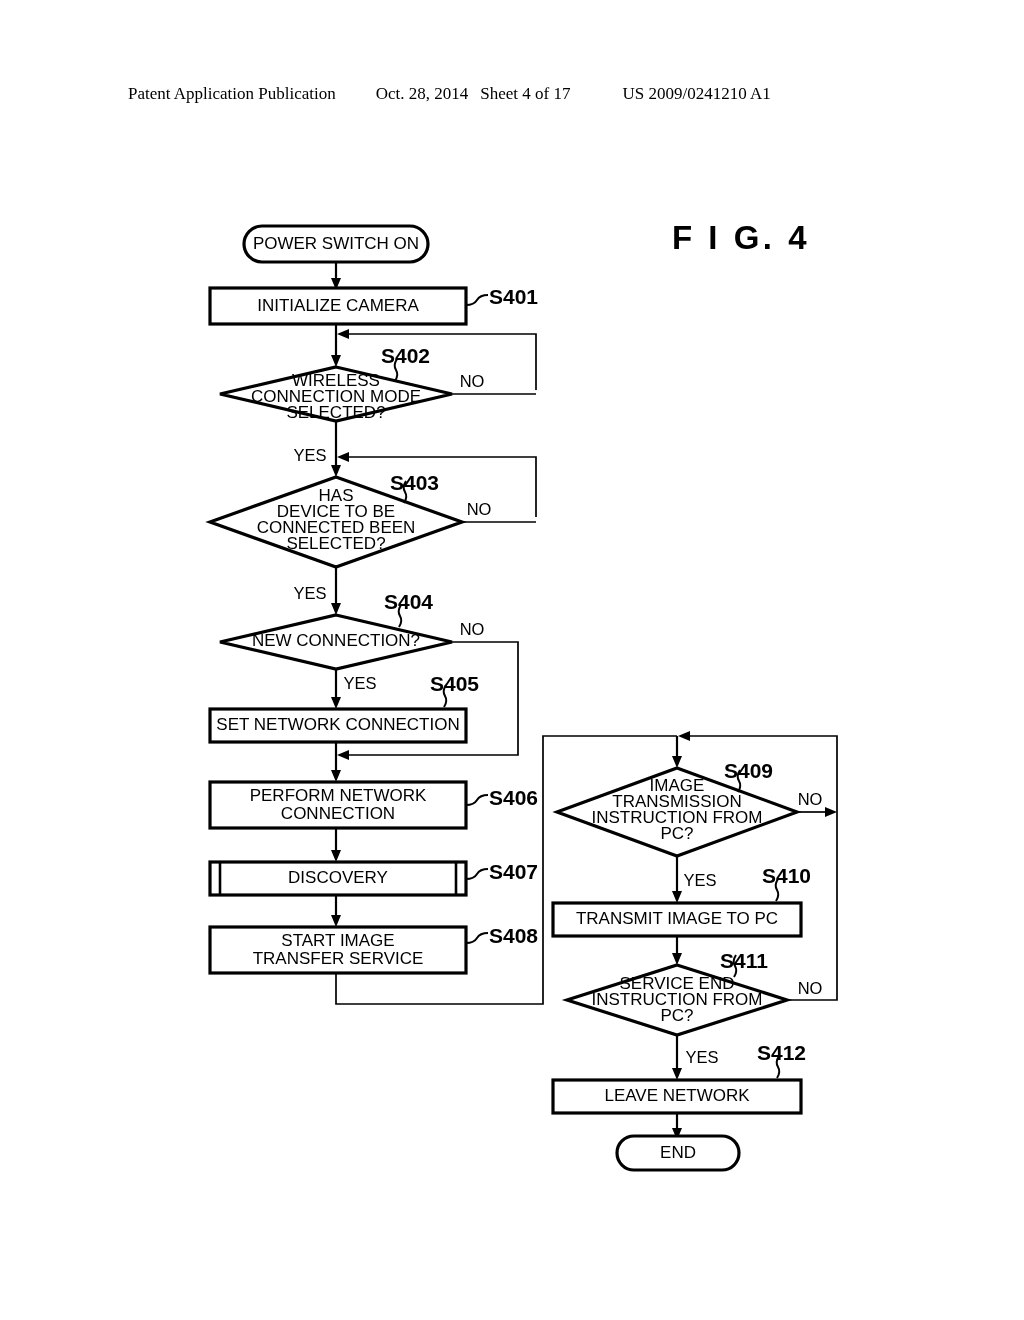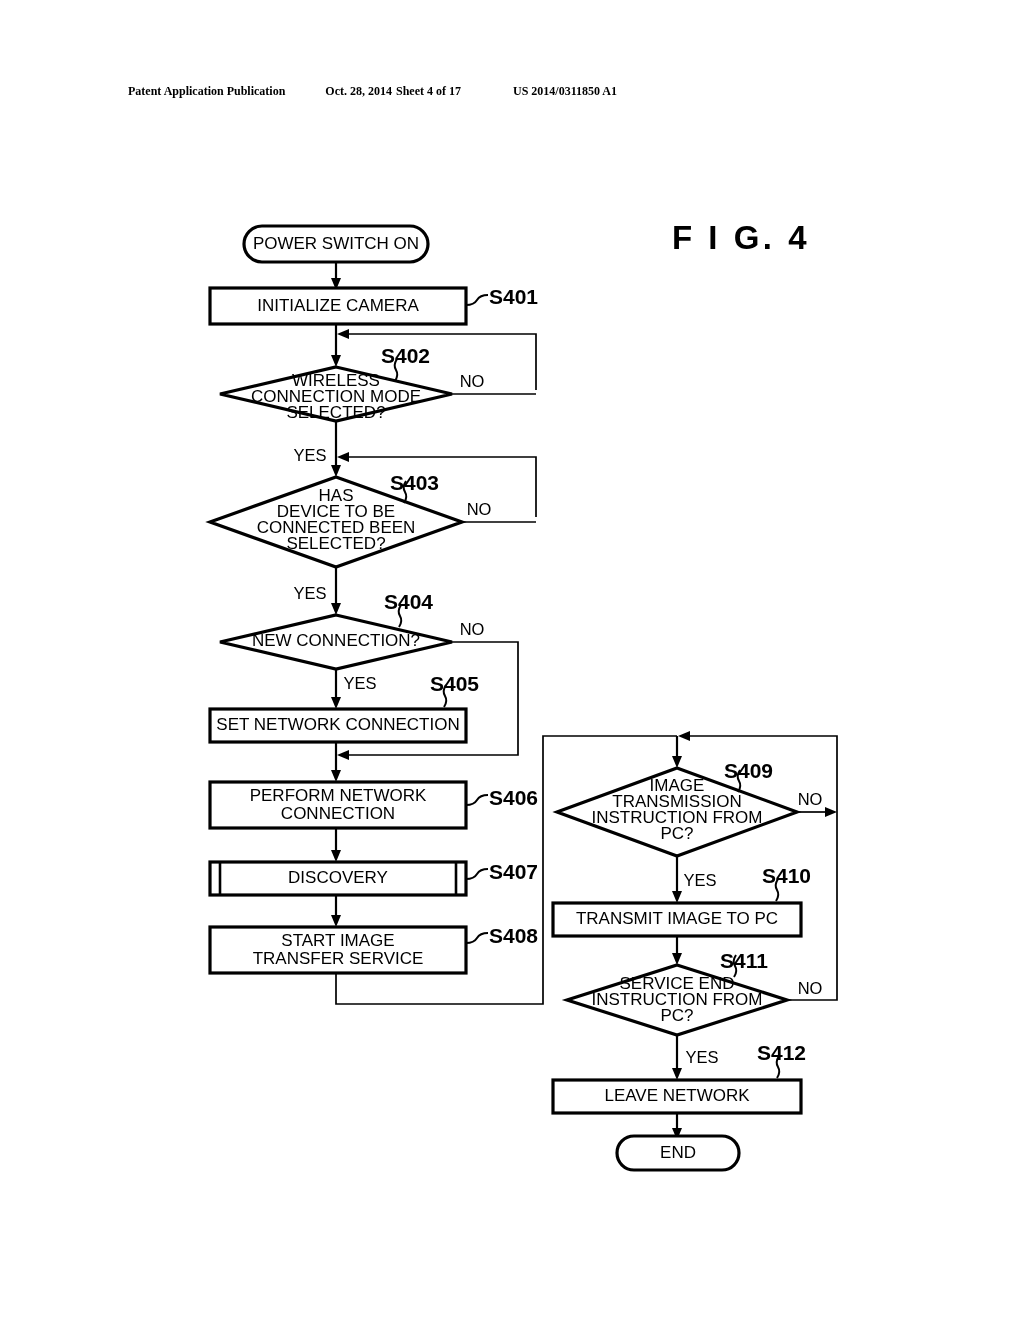--- a/index.html
+++ b/index.html
@@ -23,30 +23,30 @@
     background: #ffffff;
   }
   
   #pub-header {
     position: absolute;
     top: 84px;
     left: 128px;
     width: 768px;
     height: 24px;
     font-family: "Liberation Serif", serif;
-    font-weight: bold;
-    font-size: 12px;
+    font-weight: normal;
+    font-size: 17px;
     letter-spacing: 0px;
     white-space: nowrap;
     display: flex;
     align-items: baseline;
   }
   #pub-header .h-left   { }
   #pub-header .h-mid    { margin-left: 40px; }
-  #pub-header .h-sheet  { margin-left: 4px; }
+  #pub-header .h-sheet  { margin-left: 12px; }
   #pub-header .h-right  { margin-left: 52px; }
 
   
   #figure {
     position: absolute;
     top: 0;
     left: 0;
     width: 1024px;
     height: 1320px;
   }
@@ -121,21 +121,21 @@
 </style>
 </head>
 <body>
 
 <div id="page">
 
   <div id="pub-header">
     <span class="h-left">Patent Application Publication</span>
     <span class="h-mid">Oct. 28, 2014</span>
     <span class="h-sheet">Sheet 4 of 17</span>
-    <span class="h-right">US 2014/0311850 A1</span>
+    <span class="h-right">US 2009/0241210 A1</span>
   </div>
 
   <div id="figure">
     <svg id="flow" viewBox="0 0 1024 1320" xmlns="http://www.w3.org/2000/svg">
 
       <text class="fig-title" x="672" y="240">F I G.  4</text>
 
       <rect class="shape" x="244" y="226" width="184" height="36" rx="18" ry="18"></rect>
       <text class="node-label" x="336" y="245">POWER SWITCH ON</text>
 

